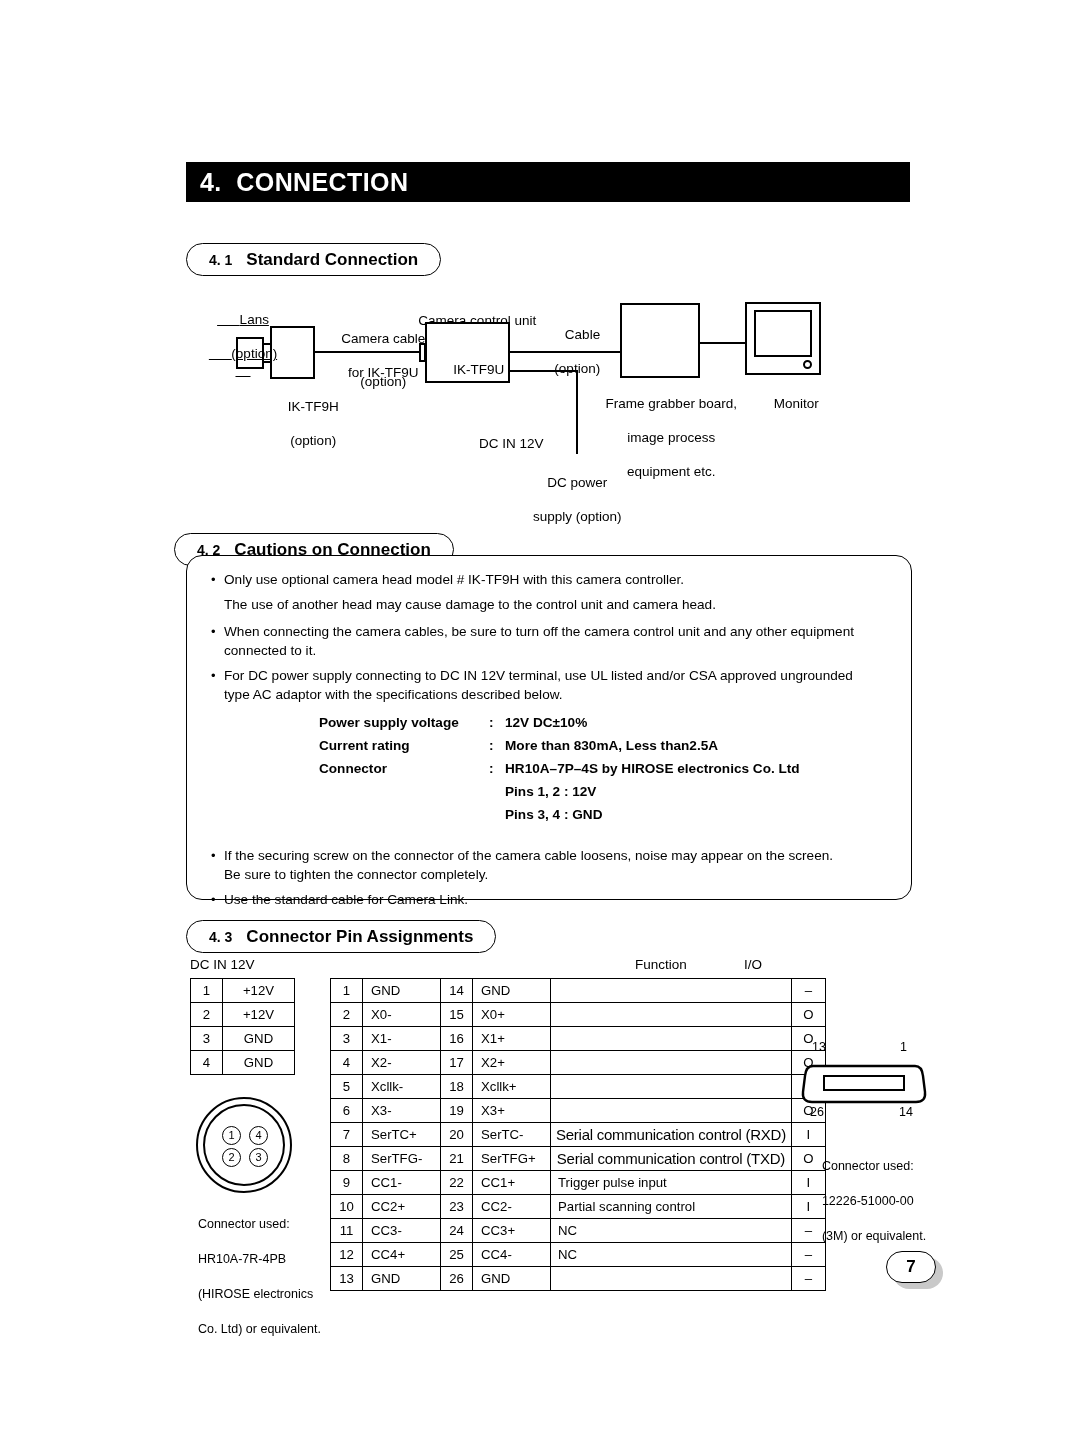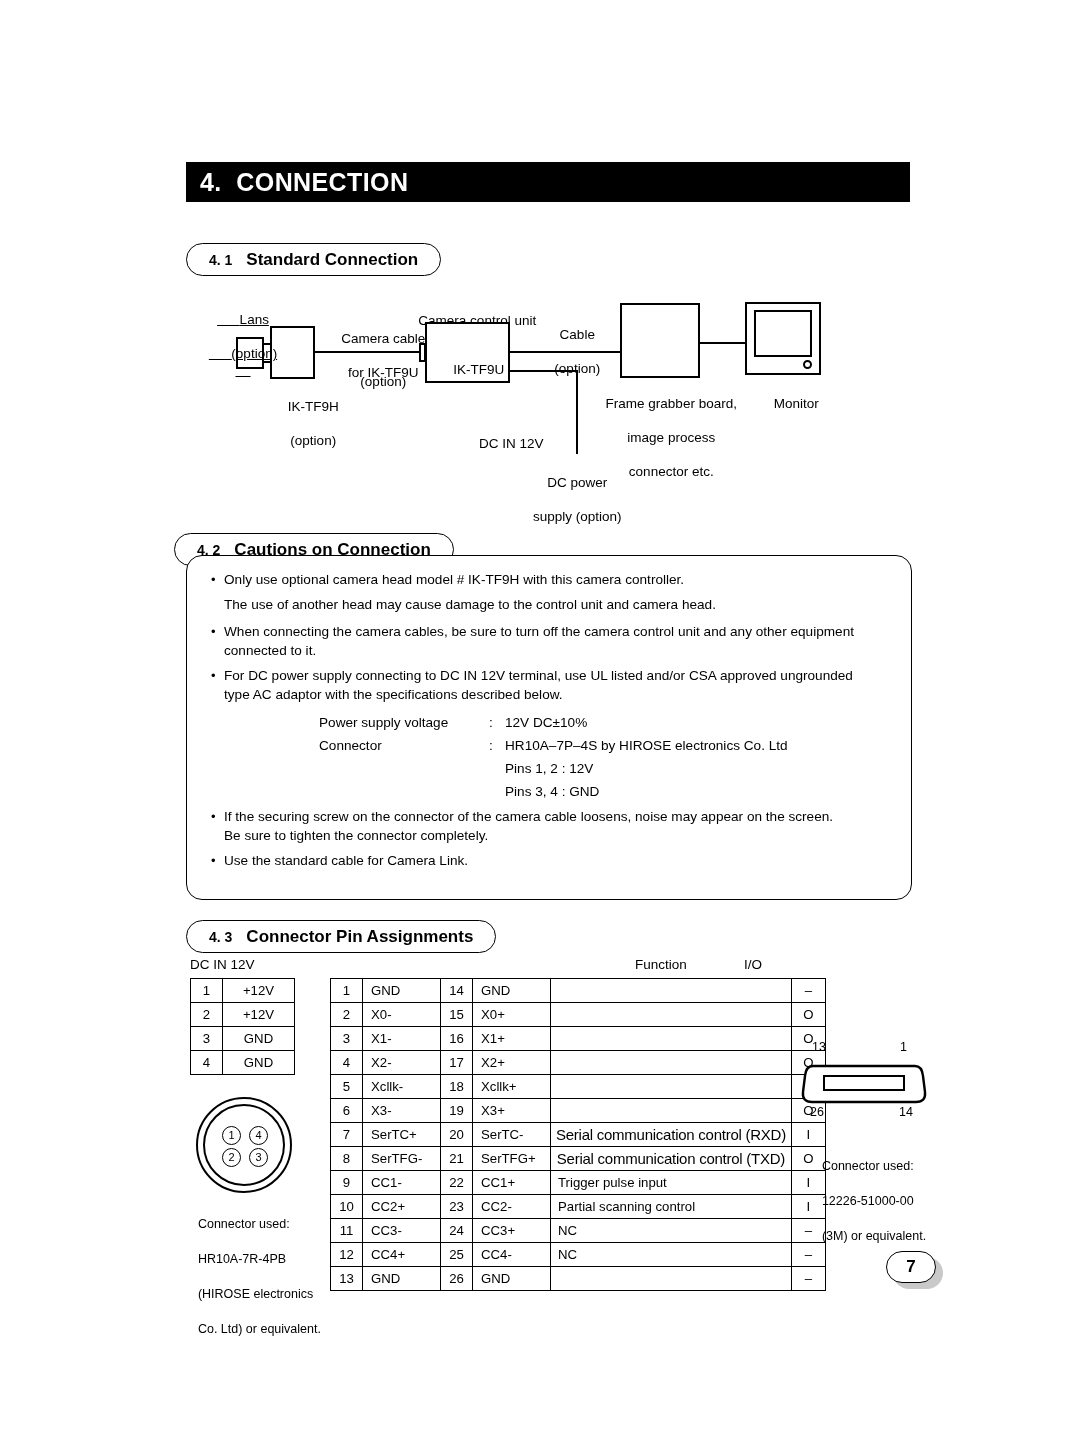--- a/index.html
+++ b/index.html
@@ -96,22 +96,23 @@
   }
   .caut-item .bullet {
     width: 13px; flex: 0 0 13px;
     font-size: 13px; line-height: 19px;
   }
   .caut-item .txt { flex: 1 1 auto; }
   .caut-item .txt .ln { display: block; }
   .caut-sub { margin-left: 13px; font-size: 13.6px; line-height: 19px; display:block; }
 
   .spec-table {
-    margin: 7px 0 4px 108px;
+    margin: 7px 0 20px 108px;
     border-collapse: collapse;
+    font-weight: bold;
   }
   .spec-table td {
     font-size: 13.6px;
     line-height: 23px;
     padding: 0;
     vertical-align: top;
     white-space: pre;
   }
   .spec-table td.k { width: 170px; }
   .spec-table td.sep { width: 16px; }
@@ -242,30 +243,30 @@
       <span class="ln">Camera control unit</span>
     </div>
 
     <div class="box" style="left:425px; top:322px; width:85px; height:61px;"></div>
     <div class="dg-label" style="left:425px; top:344px; width:85px; text-align:center;">
       <span class="ln">IK-TF9U</span>
     </div>
 
     <div class="line" style="left:510px; top:351px; width:110px; height:2px;"></div>
 
-    <div class="dg-label c" style="left:566px; top:309px;">
+    <div class="dg-label c" style="left:566px; top:309px;text-align:right;">
       <span class="ln">Cable</span><br>
       <span class="ln">(option)</span>
     </div>
 
     <div class="box" style="left:620px; top:303px; width:80px; height:75px;"></div>
     <div class="dg-label c" style="left:660px; top:378px;">
       <span class="ln">Frame grabber board,</span><br>
       <span class="ln">image process</span><br>
-      <span class="ln">connector etc.</span>
+      <span class="ln">equipment etc.</span>
     </div>
 
     <div class="line" style="left:700px; top:342px; width:45px; height:2px;"></div>
 
     <div class="box" style="left:745px; top:302px; width:76px; height:73px;"></div>
     <div class="box" style="left:754px; top:310px; width:58px; height:47px; border-width:2px;"></div>
     <div style="position:absolute; left:803px; top:360px; width:9px; height:9px; border:2px solid #000; border-radius:50%;"></div>
     <div class="dg-label c" style="left:785px; top:378px;">
       <span class="ln">Monitor</span>
     </div>
@@ -313,20 +314,25 @@
           <span class="ln">type AC adaptor with the specifications described below.</span>
         </span>
       </div>
 
       <table class="spec-table">
         <tbody>
           <tr>
             <td class="k">Power supply voltage</td>
             <td class="sep">:</td>
             <td class="v">12V DC±10%</td>
+          </tr>
+          <tr>
+            <td class="k">Current rating</td>
+            <td class="sep">:</td>
+            <td class="v">More than 830mA, Less than2.5A</td>
           </tr>
           <tr>
             <td class="k">Connector</td>
             <td class="sep">:</td>
             <td class="v">HR10A–7P–4S by HIROSE electronics Co. Ltd</td>
           </tr>
           <tr>
             <td class="k"></td>
             <td class="sep"></td>
             <td class="v">Pins 1, 2 : 12V</td>

